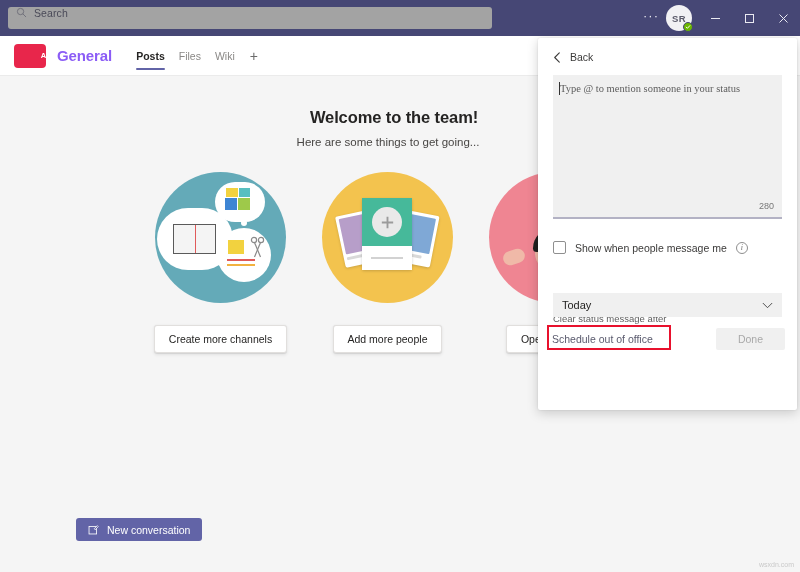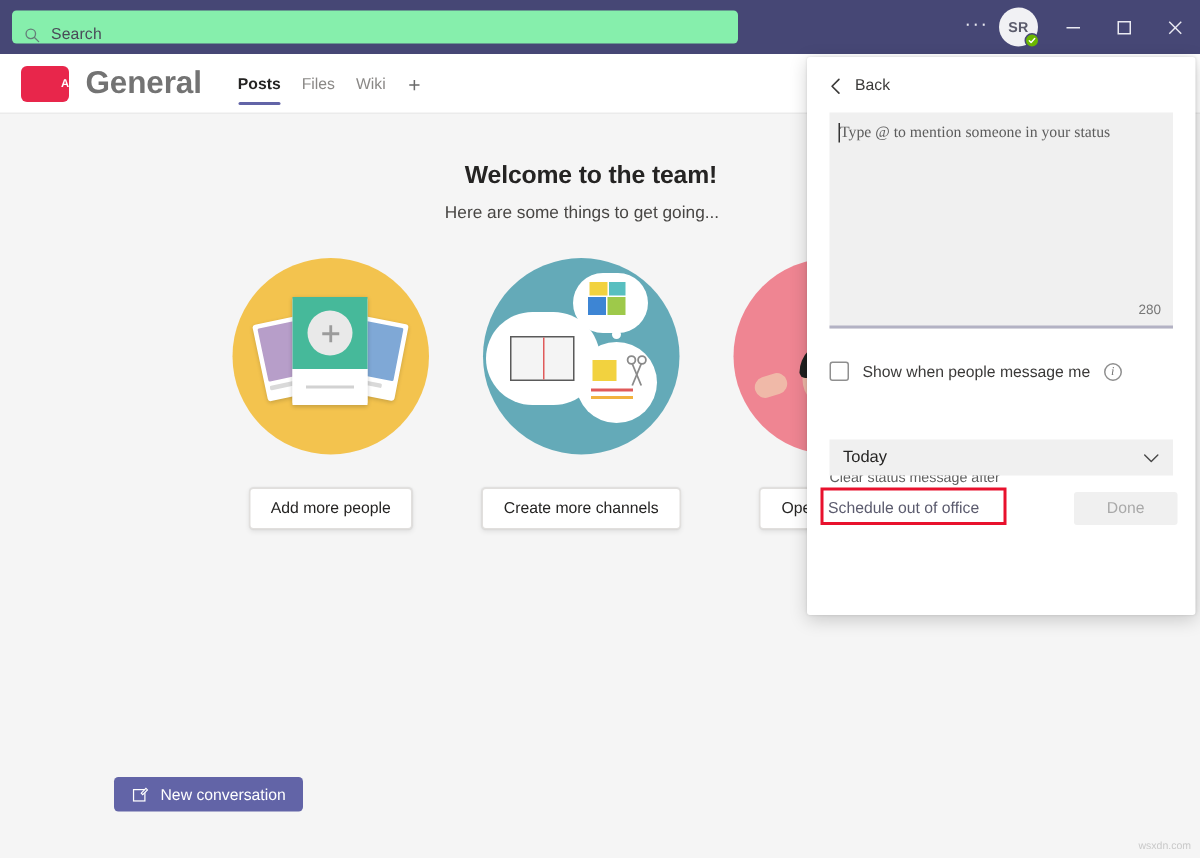--- a/index.html
+++ b/index.html
@@ -18,23 +18,23 @@
   
   .titlebar {
     position: absolute; top: 0; left: 0;
     width: 800px; height: 36px;
     background: #464775;
     display: flex; align-items: center;
   }
   .search-box {
     position: absolute; left: 8px; top: 7px;
     width: 484px; height: 22px;
-    background: #86efac;
+    background: #a3a3a3;
     border-radius: 3px;
-    display: flex; align-items: flex-end;
+    display: flex; align-items: flex-start;
     padding: 0 8px;
   }
   .search-icon {
     width: 11px; height: 11px;
     margin-right: 7px;
     flex: 0 0 auto;
     opacity: .75;
   }
   .search-text {
     font-size: 10.5px;
@@ -93,21 +93,21 @@
   .team-avatar {
     width: 24px; height: 24px; border-radius: 4px;
     background: #e8264b;
     color: #fff; font-size: 7.5px; font-weight: 700;
     display: flex; align-items: center; justify-content: center;
     letter-spacing: .3px;
     padding-left: 32px;
   }
   .chan-name {
     margin-left: 11px;
-    font-size: 21px; font-weight: 700; color: #737373;
+    font-size: 15px; font-weight: 700; color: #8b5cf6;
     letter-spacing: -.1px;
   }
   .tabs {
     display: flex; align-items: flex-start;
     margin-left: 17px; height: 40px;
   }
   .tab {
     position: relative;
     font-size: 10.5px;
     color: #8a8886;
@@ -427,47 +427,20 @@
   </div>
 
   <div class="content">
 
     <div class="welcome">
       <h1>Welcome to the team!</h1>
       <p>Here are some things to get going...</p>
     </div>
 
     <div class="cards">
-
-      <div class="card">
-        <div class="illus illus-yellow">
-          <div class="pc pc-left">
-            <div class="pc-img" style="background:#b79ec9"></div>
-            <div class="pc-cap"></div>
-          </div>
-          <div class="pc pc-right">
-            <div class="pc-img" style="background:#7fa8d6"></div>
-            <div class="pc-cap"></div>
-          </div>
-          <div class="pc pc-mid">
-            <div style="height:48px;background:#46b99a;display:flex;align-items:center;justify-content:center;">
-              <div style="width:30px;height:30px;border-radius:50%;background:#e9e9e9;display:flex;align-items:center;justify-content:center;">
-                <svg width="17" height="17" viewBox="0 0 18 18">
-                    <line x1="9" y1="3" x2="9" y2="15" stroke="#9b9b9b" stroke-width="2"></line>
-                    <line x1="3" y1="9" x2="15" y2="9" stroke="#9b9b9b" stroke-width="2"></line>
-                  </svg>
-              </div>
-            </div>
-            <div style="height:24px;background:#fff;display:flex;align-items:center;justify-content:center;">
-              <div style="width:32px;height:2px;background:#d2d2d2;"></div>
-            </div>
-          </div>
-        </div>
-        <div class="card-btn">Add more people</div>
-      </div>
 
       <div class="card">
         <div class="illus illus-teal">
           <div class="bubble" style="left:2px;top:36px;width:76px;height:62px;border-radius:40px;"></div>
           <div style="position:absolute;left:18px;top:52px;width:43px;height:30px;border:1.4px solid #5a5a5a;background:#f4f4f4;">
             <div style="position:absolute;left:50%;top:0;width:1.4px;height:100%;background:#e05a5a;"></div>
           </div>
           <div class="bubble" style="left:60px;top:10px;width:50px;height:40px;border-radius:26px;"></div>
           <div style="position:absolute;left:70px;top:18px;">
             <div style="position:absolute;left:0;top:8px;width:12px;height:12px;background:#3d85d4;"></div>
@@ -486,20 +459,47 @@
               <line x1="4.5" y1="6.5" x2="10.5" y2="21" stroke="#8a8a8a" stroke-width="1.2"></line>
               <line x1="10.5" y1="6.5" x2="4.5" y2="21" stroke="#8a8a8a" stroke-width="1.2"></line>
             </svg>
           </div>
           <div class="bubble" style="left:86px;top:48px;width:6px;height:6px;"></div>
         </div>
         <div class="card-btn">Create more channels</div>
       </div>
 
       <div class="card">
+        <div class="illus illus-yellow">
+          <div class="pc pc-left">
+            <div class="pc-img" style="background:#b79ec9"></div>
+            <div class="pc-cap"></div>
+          </div>
+          <div class="pc pc-right">
+            <div class="pc-img" style="background:#7fa8d6"></div>
+            <div class="pc-cap"></div>
+          </div>
+          <div class="pc pc-mid">
+            <div style="height:48px;background:#46b99a;display:flex;align-items:center;justify-content:center;">
+              <div style="width:30px;height:30px;border-radius:50%;background:#e9e9e9;display:flex;align-items:center;justify-content:center;">
+                <svg width="17" height="17" viewBox="0 0 18 18">
+                    <line x1="9" y1="3" x2="9" y2="15" stroke="#9b9b9b" stroke-width="2"></line>
+                    <line x1="3" y1="9" x2="15" y2="9" stroke="#9b9b9b" stroke-width="2"></line>
+                  </svg>
+              </div>
+            </div>
+            <div style="height:24px;background:#fff;display:flex;align-items:center;justify-content:center;">
+              <div style="width:32px;height:2px;background:#d2d2d2;"></div>
+            </div>
+          </div>
+        </div>
+        <div class="card-btn">Add more people</div>
+      </div>
+
+      <div class="card">
         <div class="illus illus-pink">
           <div class="person-arm"></div>
           <div class="person-head"></div>
           <div class="person-hair"></div>
           <div style="position:absolute;left:58px;top:84px;width:14px;height:3px;background:#20201f;border-radius:2px;"></div>
         </div>
         <div class="card-btn">Open the FAQ</div>
       </div>
 
     </div>

